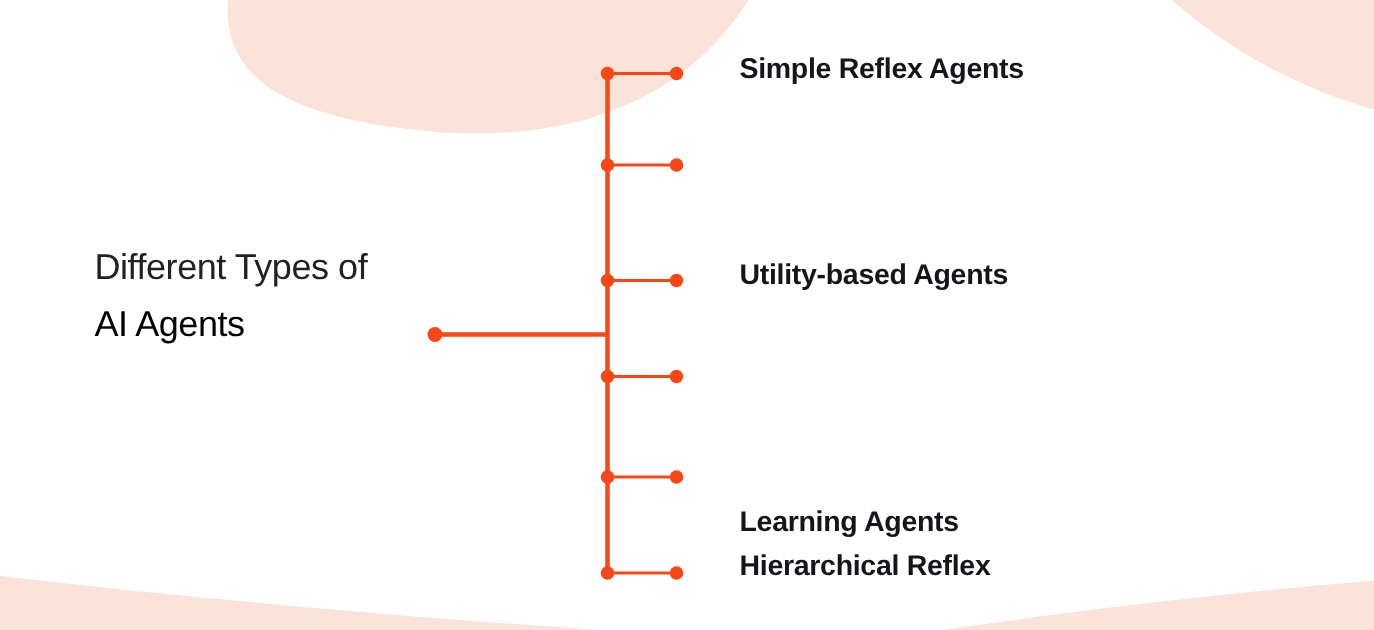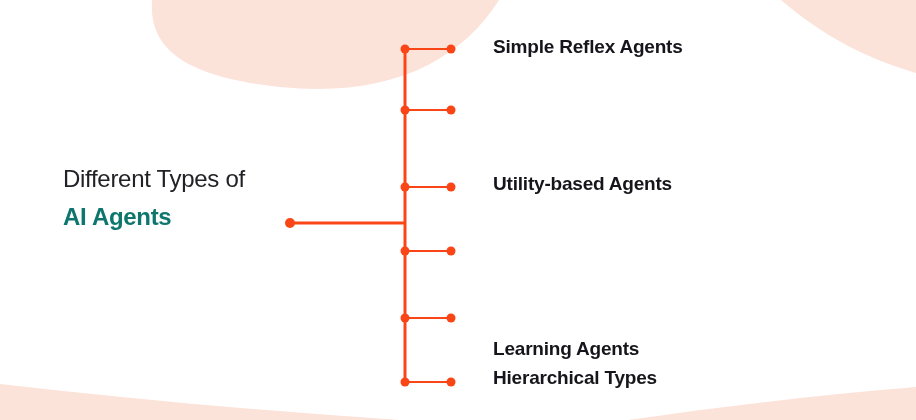--- a/index.html
+++ b/index.html
@@ -11,21 +11,21 @@
   svg.layer { position:absolute; left:0; top:0; pointer-events:none; }
   .blob { fill: var(--blob, #FCE3DA); }
   .connector { color: var(--accent, #FA4616); }
 
   .title-block {
     position:absolute; left:63px; top:160px; z-index:3;
     font-size:24px; line-height:38px; letter-spacing:-0.3px;
     color: var(--text, #15151B);
   }
   .title-line1 { font-weight:400; color:#222226; }
-  .title-line2 { font-weight:700; color:#0f766e; }
+  .title-line2 { font-weight:400; color:#000000; }
 
   .agent-row {
     position:absolute; z-index:3;
     font-size:19px; font-weight:700; letter-spacing:-0.2px;
     color: var(--text, #15151B);
     white-space:nowrap;
   }
   .agent-row.plain { left:493px; }
   .agent-row.card {
     left:470px; height:64px; display:flex; align-items:center;
@@ -100,16 +100,16 @@
   <div class="agent-row plain" style="top:173px;">
     <span>Utility-based Agents</span>
   </div>
 
 
   <div class="agent-row plain" style="top:303px;margin-top:35px;">
     <span>Learning Agents</span>
   </div>
 
   <div class="agent-row plain" style="top:367px;">
-    <span>Hierarchical Types</span>
+    <span>Hierarchical Reflex</span>
   </div>
 
 </div>
 
 </body></html>

